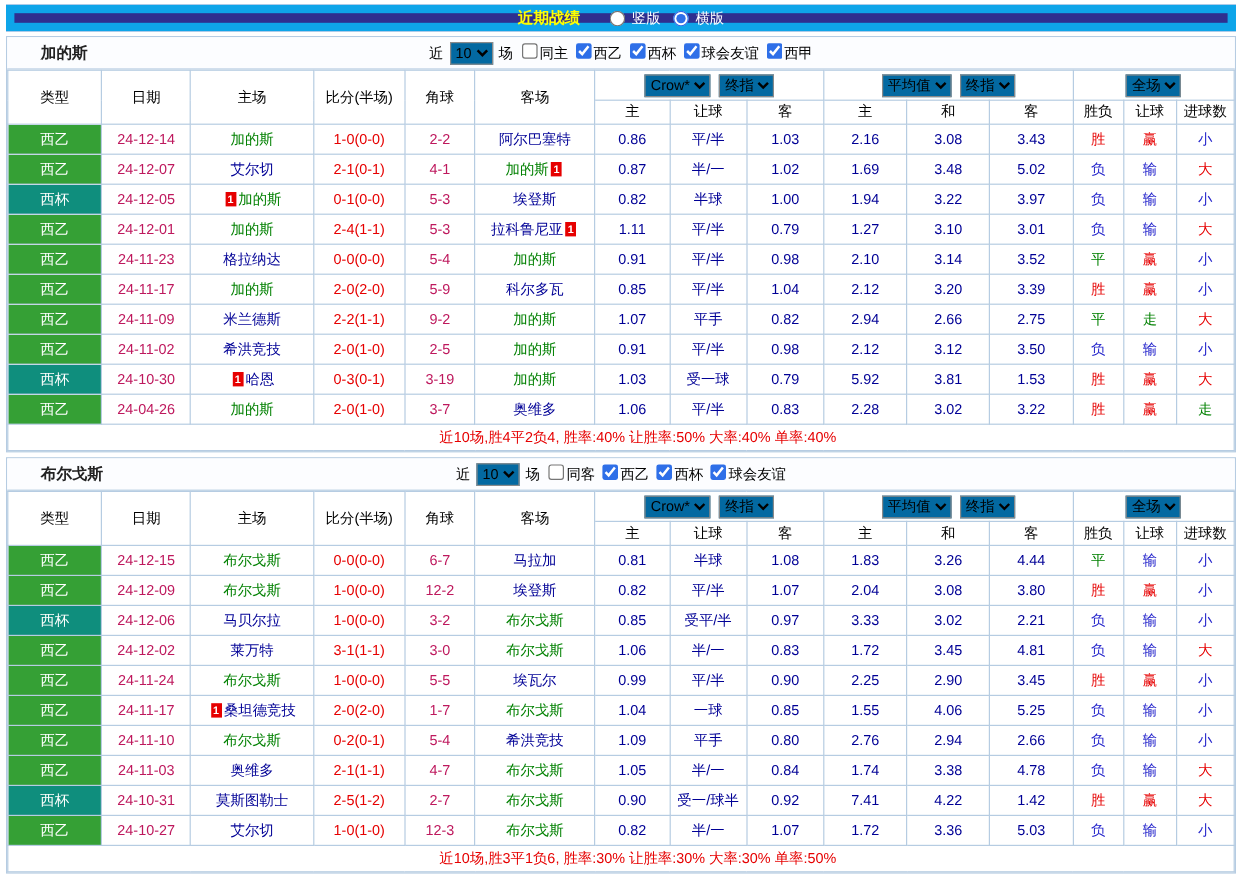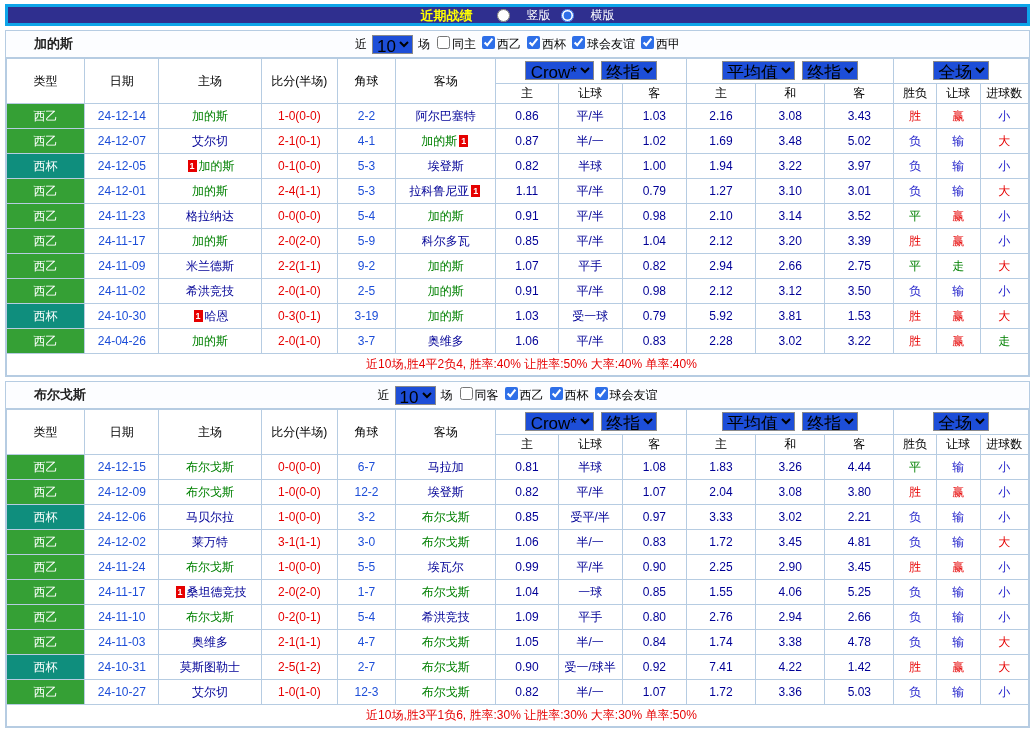--- a/index.html
+++ b/index.html
@@ -1,55 +1,55 @@
 <!DOCTYPE html>
 <html><head>
 <meta charset="utf-8">
 <style>
   * { box-sizing: border-box; margin: 0; padding: 0; }
   html,body { width: 1035px; height: 735px; background: #fff; overflow: hidden;
     font-family: "Liberation Sans", "DejaVu Sans", sans-serif; font-size: 12px; color: #000; }
   .page { margin: 4px 5px; }
 
   
-  .topbar { height: 22px; background: #2f2f8f; display: flex; 
-    justify-content: center; gap: 10px; color: #fff; border: 3px solid #0ea5e9; }
+  .topbar { height: 22px; background: #2f2f8f; display: flex; align-items: center;
+    justify-content: center; gap: 10px; color: #fff; border: 7px solid #0ea5e9; }
   .topbar .title { color: #ffff00; font-weight: bold; font-size: 13px; margin-right: 14px; }
-  .radio-label { display: inline-flex; align-items: center; gap: 17px; font-size: 12px; cursor: default; }
+  .radio-label { display: inline-flex; align-items: center; gap: 6px; font-size: 12px; cursor: default; }
   input[type=radio], input[type=checkbox] { width: 13px; height: 13px; accent-color: #2e6fe8; margin: 0; }
 
   
   .section { margin-top: 4px; border: 1px solid #b6cce2; }
   .band { height: 27px; display: flex; align-items: center; background: #fcfdff;
     border-bottom: 1px solid #b6cce2; position: relative; }
   .band .team { position: absolute; left: 28px; font-weight: bold; font-size: 13px; color: #222; }
   .band .controls { margin: 0 auto; display: flex; align-items: center; gap: 5px; }
   .band .checks { display: inline-flex; align-items: center; gap: 6px; margin-left: 2px; }
   .chk { display: inline-flex; align-items: flex-start; gap: 2px; }
 
-  select { font-size: 17px; height: 19px; border: 1px solid #8a8a8a; background: #1d4ed8; }
+  select { font-size: 12px; height: 19px; border: 1px solid #8a8a8a; background: #0369a1; }
 
   table { width: 100%; border-collapse: collapse; table-layout: fixed; }
   th, td { border: 1px solid #b6cce2; text-align: center; font-weight: normal;
     overflow: hidden; white-space: nowrap; }
   thead tr.group th { height: 25px; }
   thead tr.sub th { height: 20px; }
   tbody td { height: 25px; }
   .selcell select { margin: 0 2px; text-align: right; }
   tfoot td { height: 22px; padding-left: 28px; }
 
   .league { color: #fff; }
   .league.green { background: #35a035; }
   .league.teal  { background: #0f8e7d; }
 
   .c-red   { color: #e60000; }
   .c-blue  { color: #2323cb; }
   .c-green { color: #008000; }
   .c-navy  { color: #000096; }
-  .c-black { color: #1d4ed8; }
+  .c-black { color: #be185d; }
 
   .rc { display: inline-block; min-width: 9px; height: 12px; line-height: 12px;
     background: #e60000; color: #fff; font-size: 9px; font-weight: bold;
     padding: 0 1px; margin: 0 2px; vertical-align: 1px; }
 </style>
 </head>
 <body>
 
 <div class="page">
 

